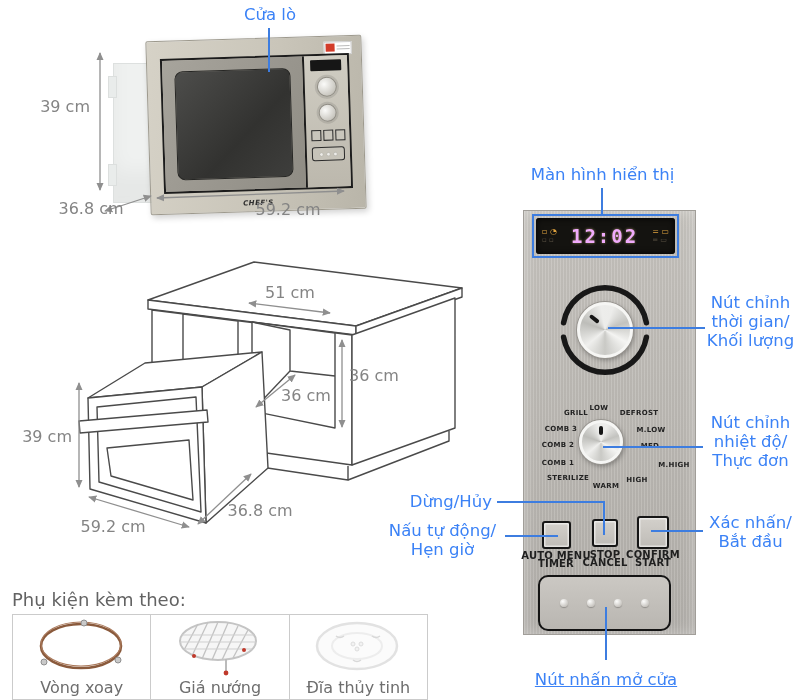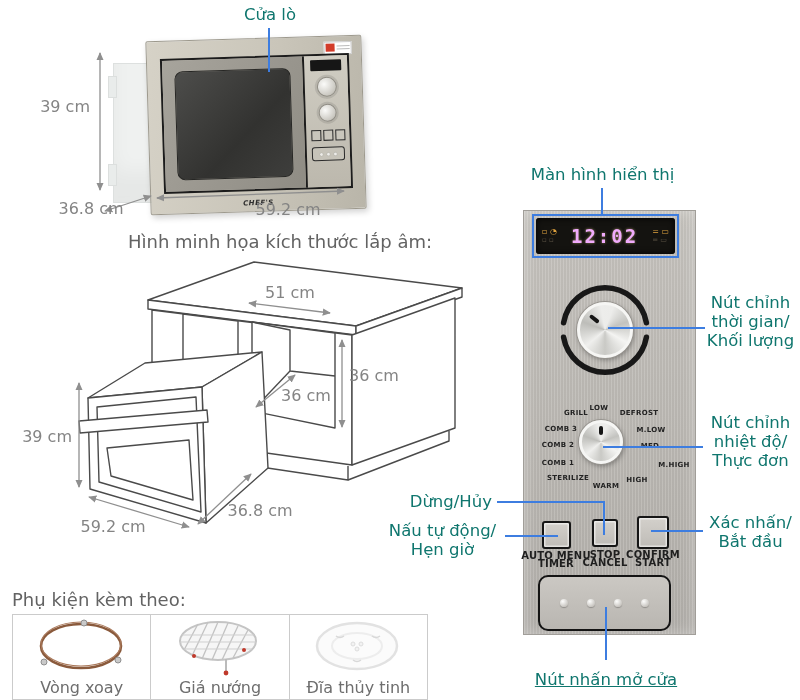--- a/index.html
+++ b/index.html
@@ -1,19 +1,19 @@
 <!DOCTYPE html>
 <html><head>
 <meta charset="utf-8">
 <style>
   html,body{margin:0;padding:0;background:#fff;}
   #stage{position:relative;width:800px;height:700px;background:#fff;overflow:hidden;
          font-family:"DejaVu Sans","Liberation Sans",sans-serif;}
   .abs{position:absolute;}
-  .lbl{position:absolute;color:#0f766e;font-size:16.5px;line-height:19px;}
+  .lbl{position:absolute;color:#3b82f6;font-size:16.5px;line-height:19px;}
   .dim{position:absolute;color:#848484;font-size:16px;line-height:18px;}
   .ttl{position:absolute;color:#636363;font-size:18px;}
   .ctr{text-align:center;} .rgt{text-align:right;}
   .pre{white-space:pre-line;}
   svg.overlay{position:absolute;left:0;top:0;z-index:6;pointer-events:none;}
   .txt-layer{position:absolute;inset:0;z-index:8;pointer-events:none;}
 
   
   #photo{left:108px;top:33px;width:262px;height:192px;z-index:2;}
   .backbox{position:absolute;left:5px;top:30px;width:46px;height:138px;background:#eff1f0;
@@ -294,21 +294,20 @@
       <path d="M563.6,337.3 A42,42 0 0 0 646.4,337.3"></path>
     </g>
   </svg>
 
   <div class="txt-layer">
     <div class="lbl ctr" style="left:228px;top:5px;width:84px;">Cửa lò</div>
     <div class="dim rgt" style="left:20px;top:98px;width:70px;">39 cm</div>
     <div class="dim ctr" style="left:52px;top:200px;width:78px;">36.8 cm</div>
     <div class="dim ctr" style="left:247px;top:201px;width:82px;">59.2 cm</div>
 
-    <div class="ttl ctr" style="left:110px;top:231px;width:340px;position:absolute;">Hình minh họa kích thước lắp âm:</div>
     <div class="dim ctr" style="left:260px;top:284px;width:60px;">51 cm</div>
     <div class="dim ctr" style="left:277px;top:387px;width:58px;">36 cm</div>
     <div class="dim" style="left:349px;top:367px;width:55px;">36 cm</div>
     <div class="dim rgt" style="left:18px;top:428px;width:54px;">39 cm</div>
     <div class="dim ctr" style="left:76px;top:518px;width:74px;">59.2 cm</div>
     <div class="dim ctr" style="left:223px;top:502px;width:74px;">36.8 cm</div>
 
     <div class="ttl" style="left:12px;top:589px;position:absolute;">Phụ kiện kèm theo:</div>
 
     <div class="lbl ctr" style="left:525px;top:165px;width:155px;">Màn hình hiển thị</div>

